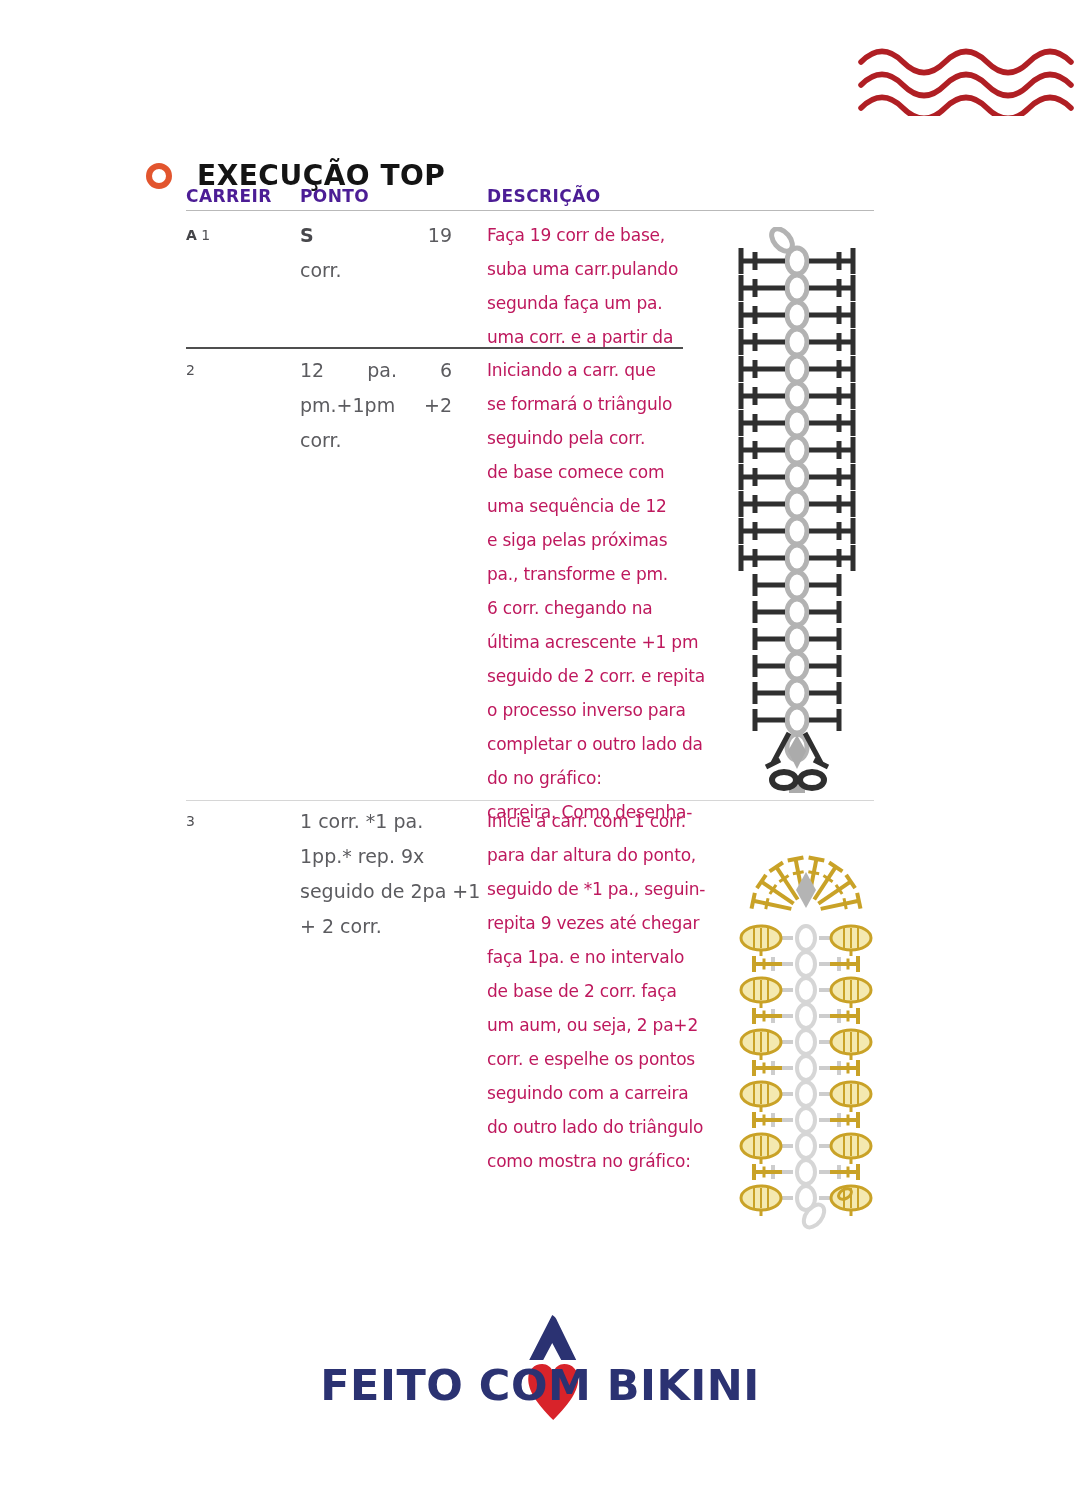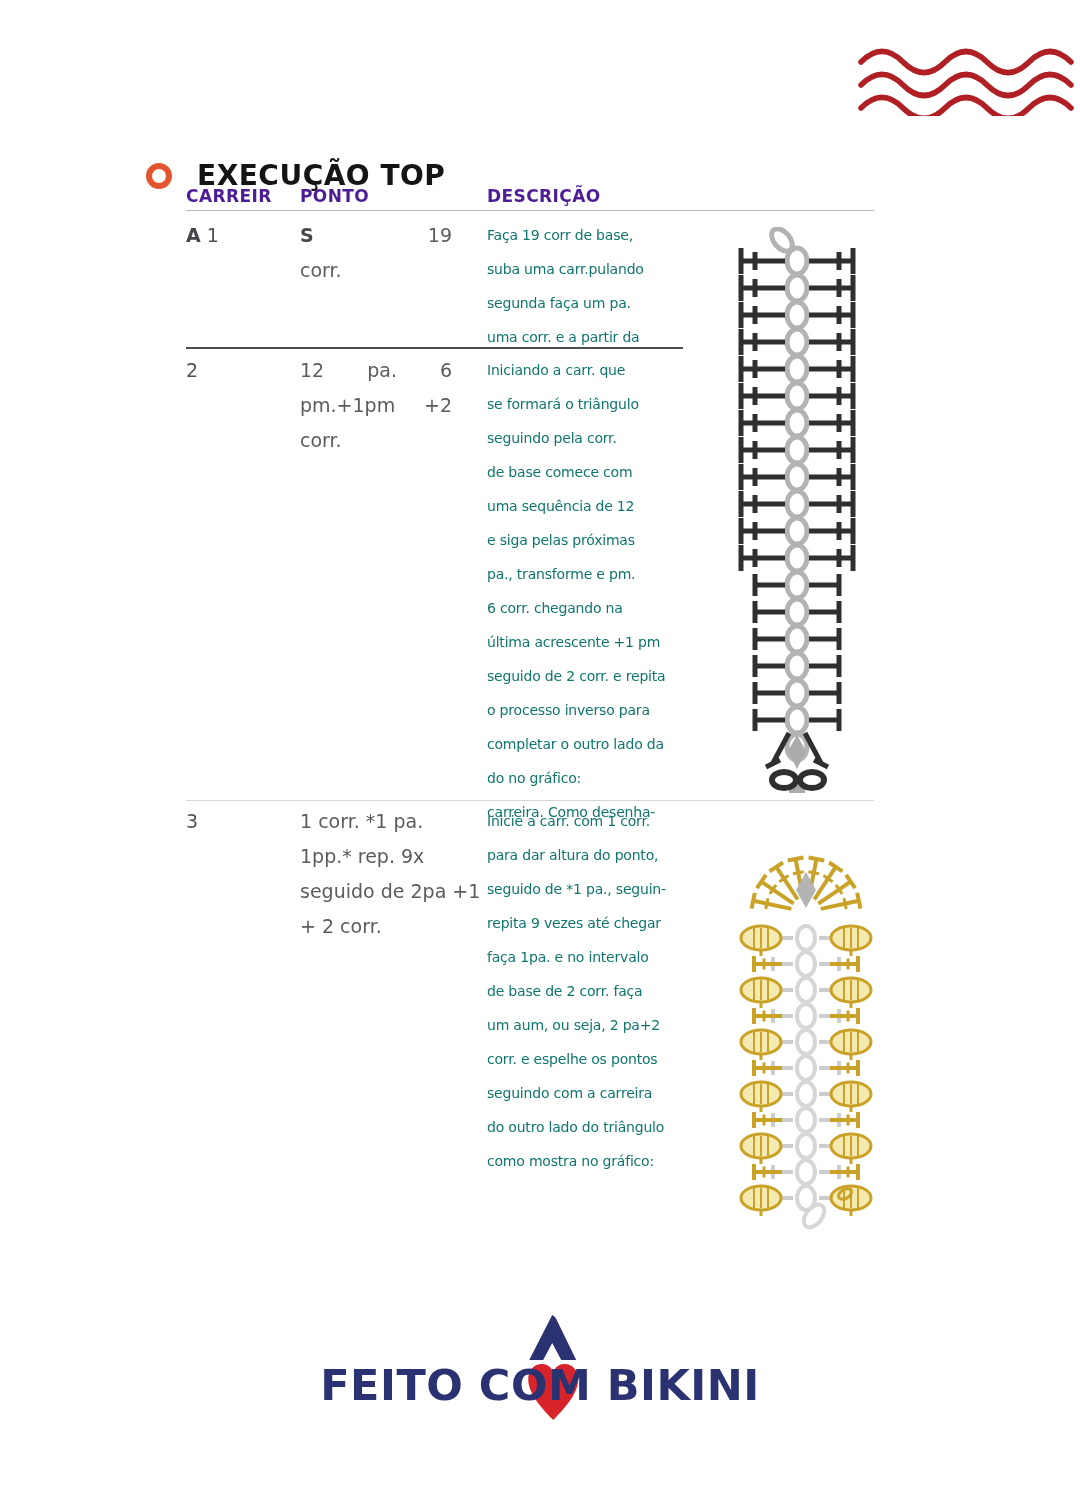--- a/index.html
+++ b/index.html
@@ -18,27 +18,27 @@
   .thead{display:grid;grid-template-columns:114px 187px 1fr;font-size:17px;font-weight:700;
          color:#4c1d95;letter-spacing:.4px;}
   .divider{position:absolute;left:0;height:0;border-top:2px solid;}
   .div-header{top:24px;width:688px;border-color:#b9b9b9;border-top-width:1.5px;}
   .div-dark{top:161px;width:497px;border-color:#4f4f4f;}
   .div-light{top:614px;width:688px;border-color:#d6d6d6;border-top-width:1.5px;}
   .trow{position:absolute;left:0;display:grid;grid-template-columns:114px 187px 1fr;width:100%;}
   .trow.row-0{top:32px;}
   .trow.row-1{top:167px;}
   .trow.row-2{top:618px;}
-  .carreira{font-size:19px;color:#515155;line-height:34px;}
+  .carreira{font-size:14px;color:#515155;line-height:34px;}
   .carreira .cb{font-weight:700;color:#454549;}
   .ponto{font-size:19px;color:#5b5b5f;}
   .pline{line-height:35px;width:152px;white-space:nowrap;}
   .pline.multi{display:flex;justify-content:space-between;}
   .ponto .cb{font-weight:700;color:#48484c;}
-  .desc{font-size:14px;color:#0f766e;line-height:34px;letter-spacing:-.2px;}
+  .desc{font-size:17px;color:#be185d;line-height:34px;letter-spacing:-.2px;}
   .dline{white-space:nowrap;}
   
   #chart1{position:absolute;left:727px;top:227px;}
   #chart2{position:absolute;left:731px;top:842px;}
   
   .logo{position:absolute;top:1352px;left:50%;transform:translateX(-50%);}
   .logo-text{position:relative;z-index:2;font-size:43px;font-weight:800;letter-spacing:.5px;
              white-space:nowrap;margin:8px;}
   .logo-mark{position:absolute;left:53%;top:-40px;transform:translateX(-50%);z-index:1;}
 </style>

